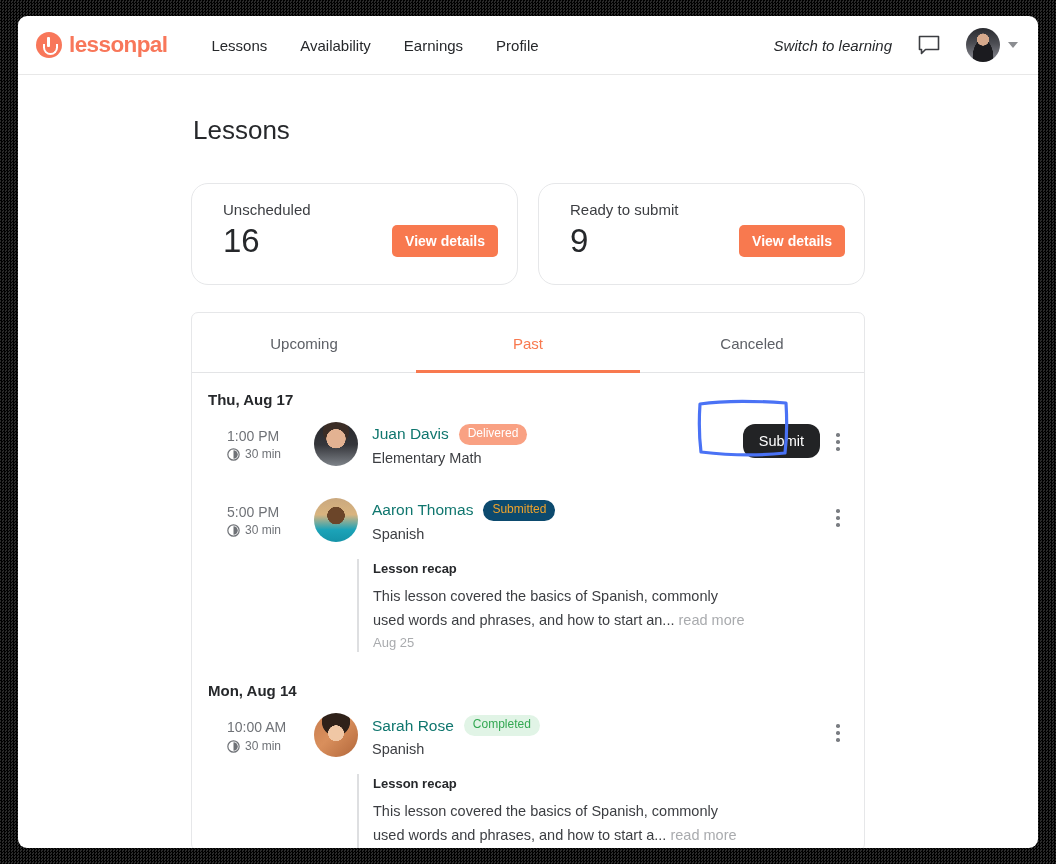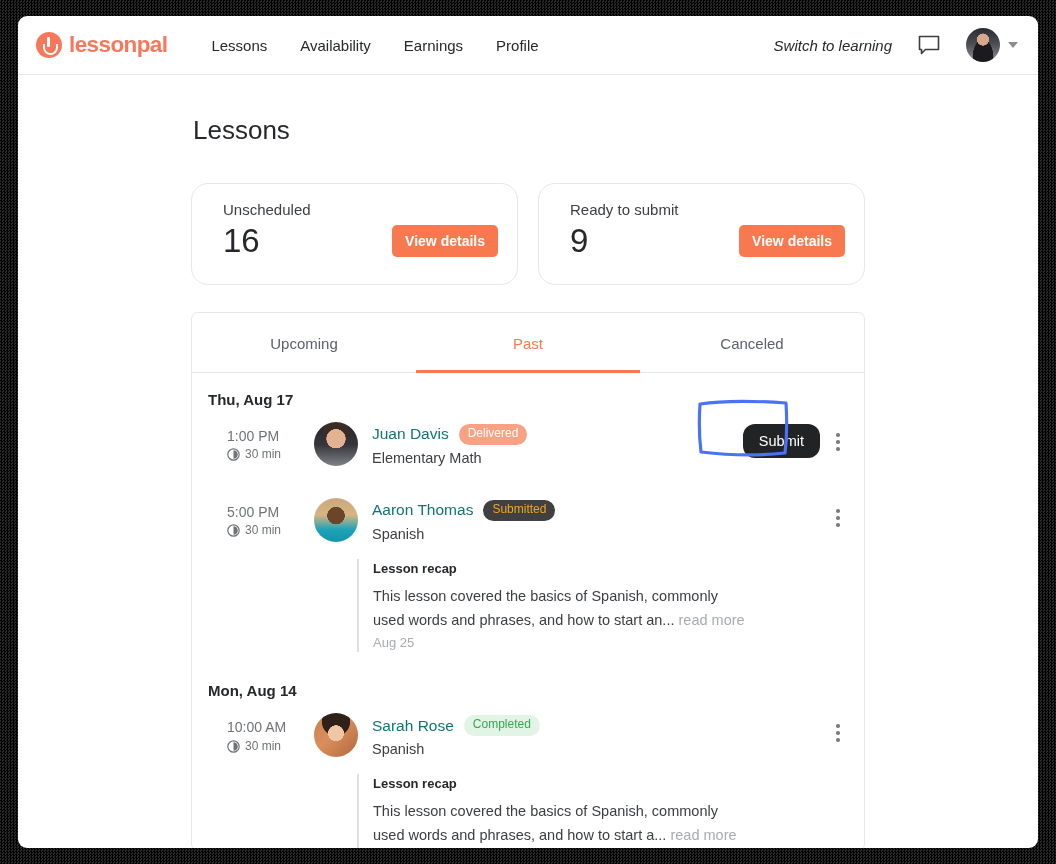--- a/index.html
+++ b/index.html
@@ -308,21 +308,21 @@
     color: #0f766e;
   }
   .badge {
     font-size: 12px;
     border-radius: 11px;
     padding: 3px 9px 4px 9px;
     white-space: nowrap;
     line-height: 1.15;
   }
   .badge-delivered { background: #F9A183; color: #ffffff; }
-  .badge-submitted { background: #404040; color: #F0A32B; }
+  .badge-submitted { background: #0c4a6e; color: #F0A32B; }
   .badge-completed { background: #E1F4E6; color: #34A853; }
 
   .subject {
     font-size: 14.5px;
     color: #3c3e42;
     margin-top: 5px;
   }
 
   .actions {
     flex: none;

